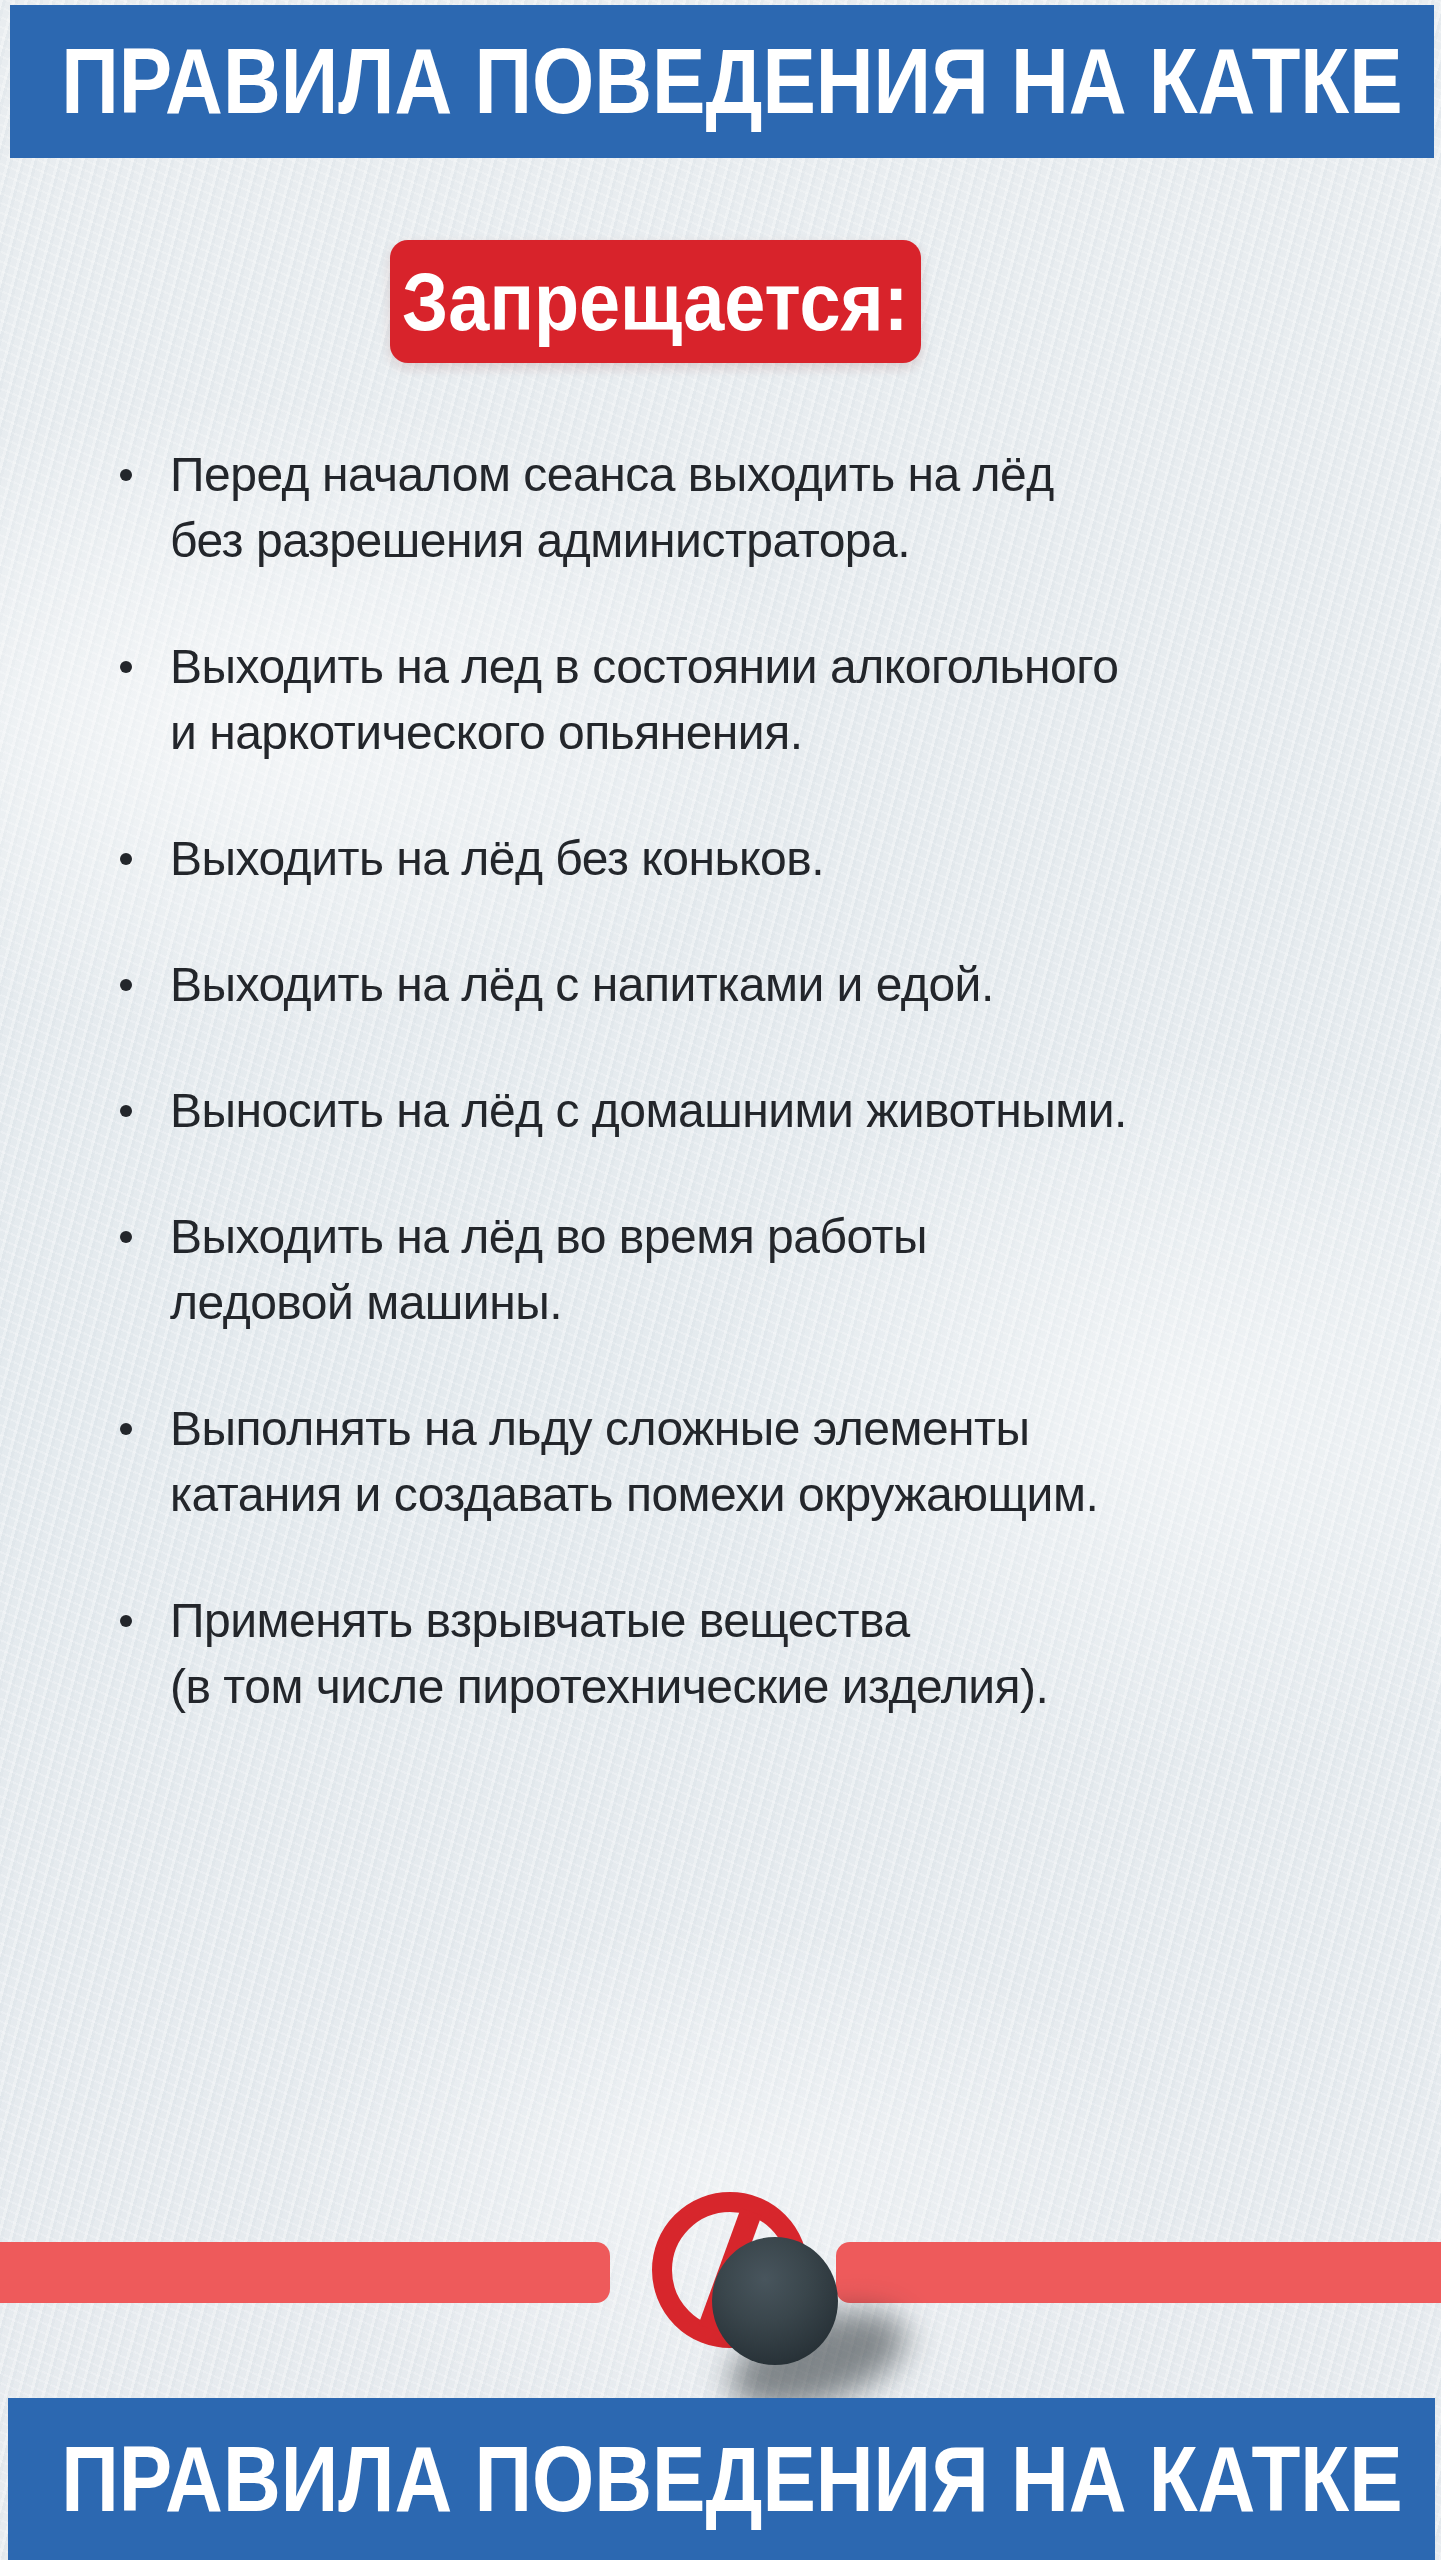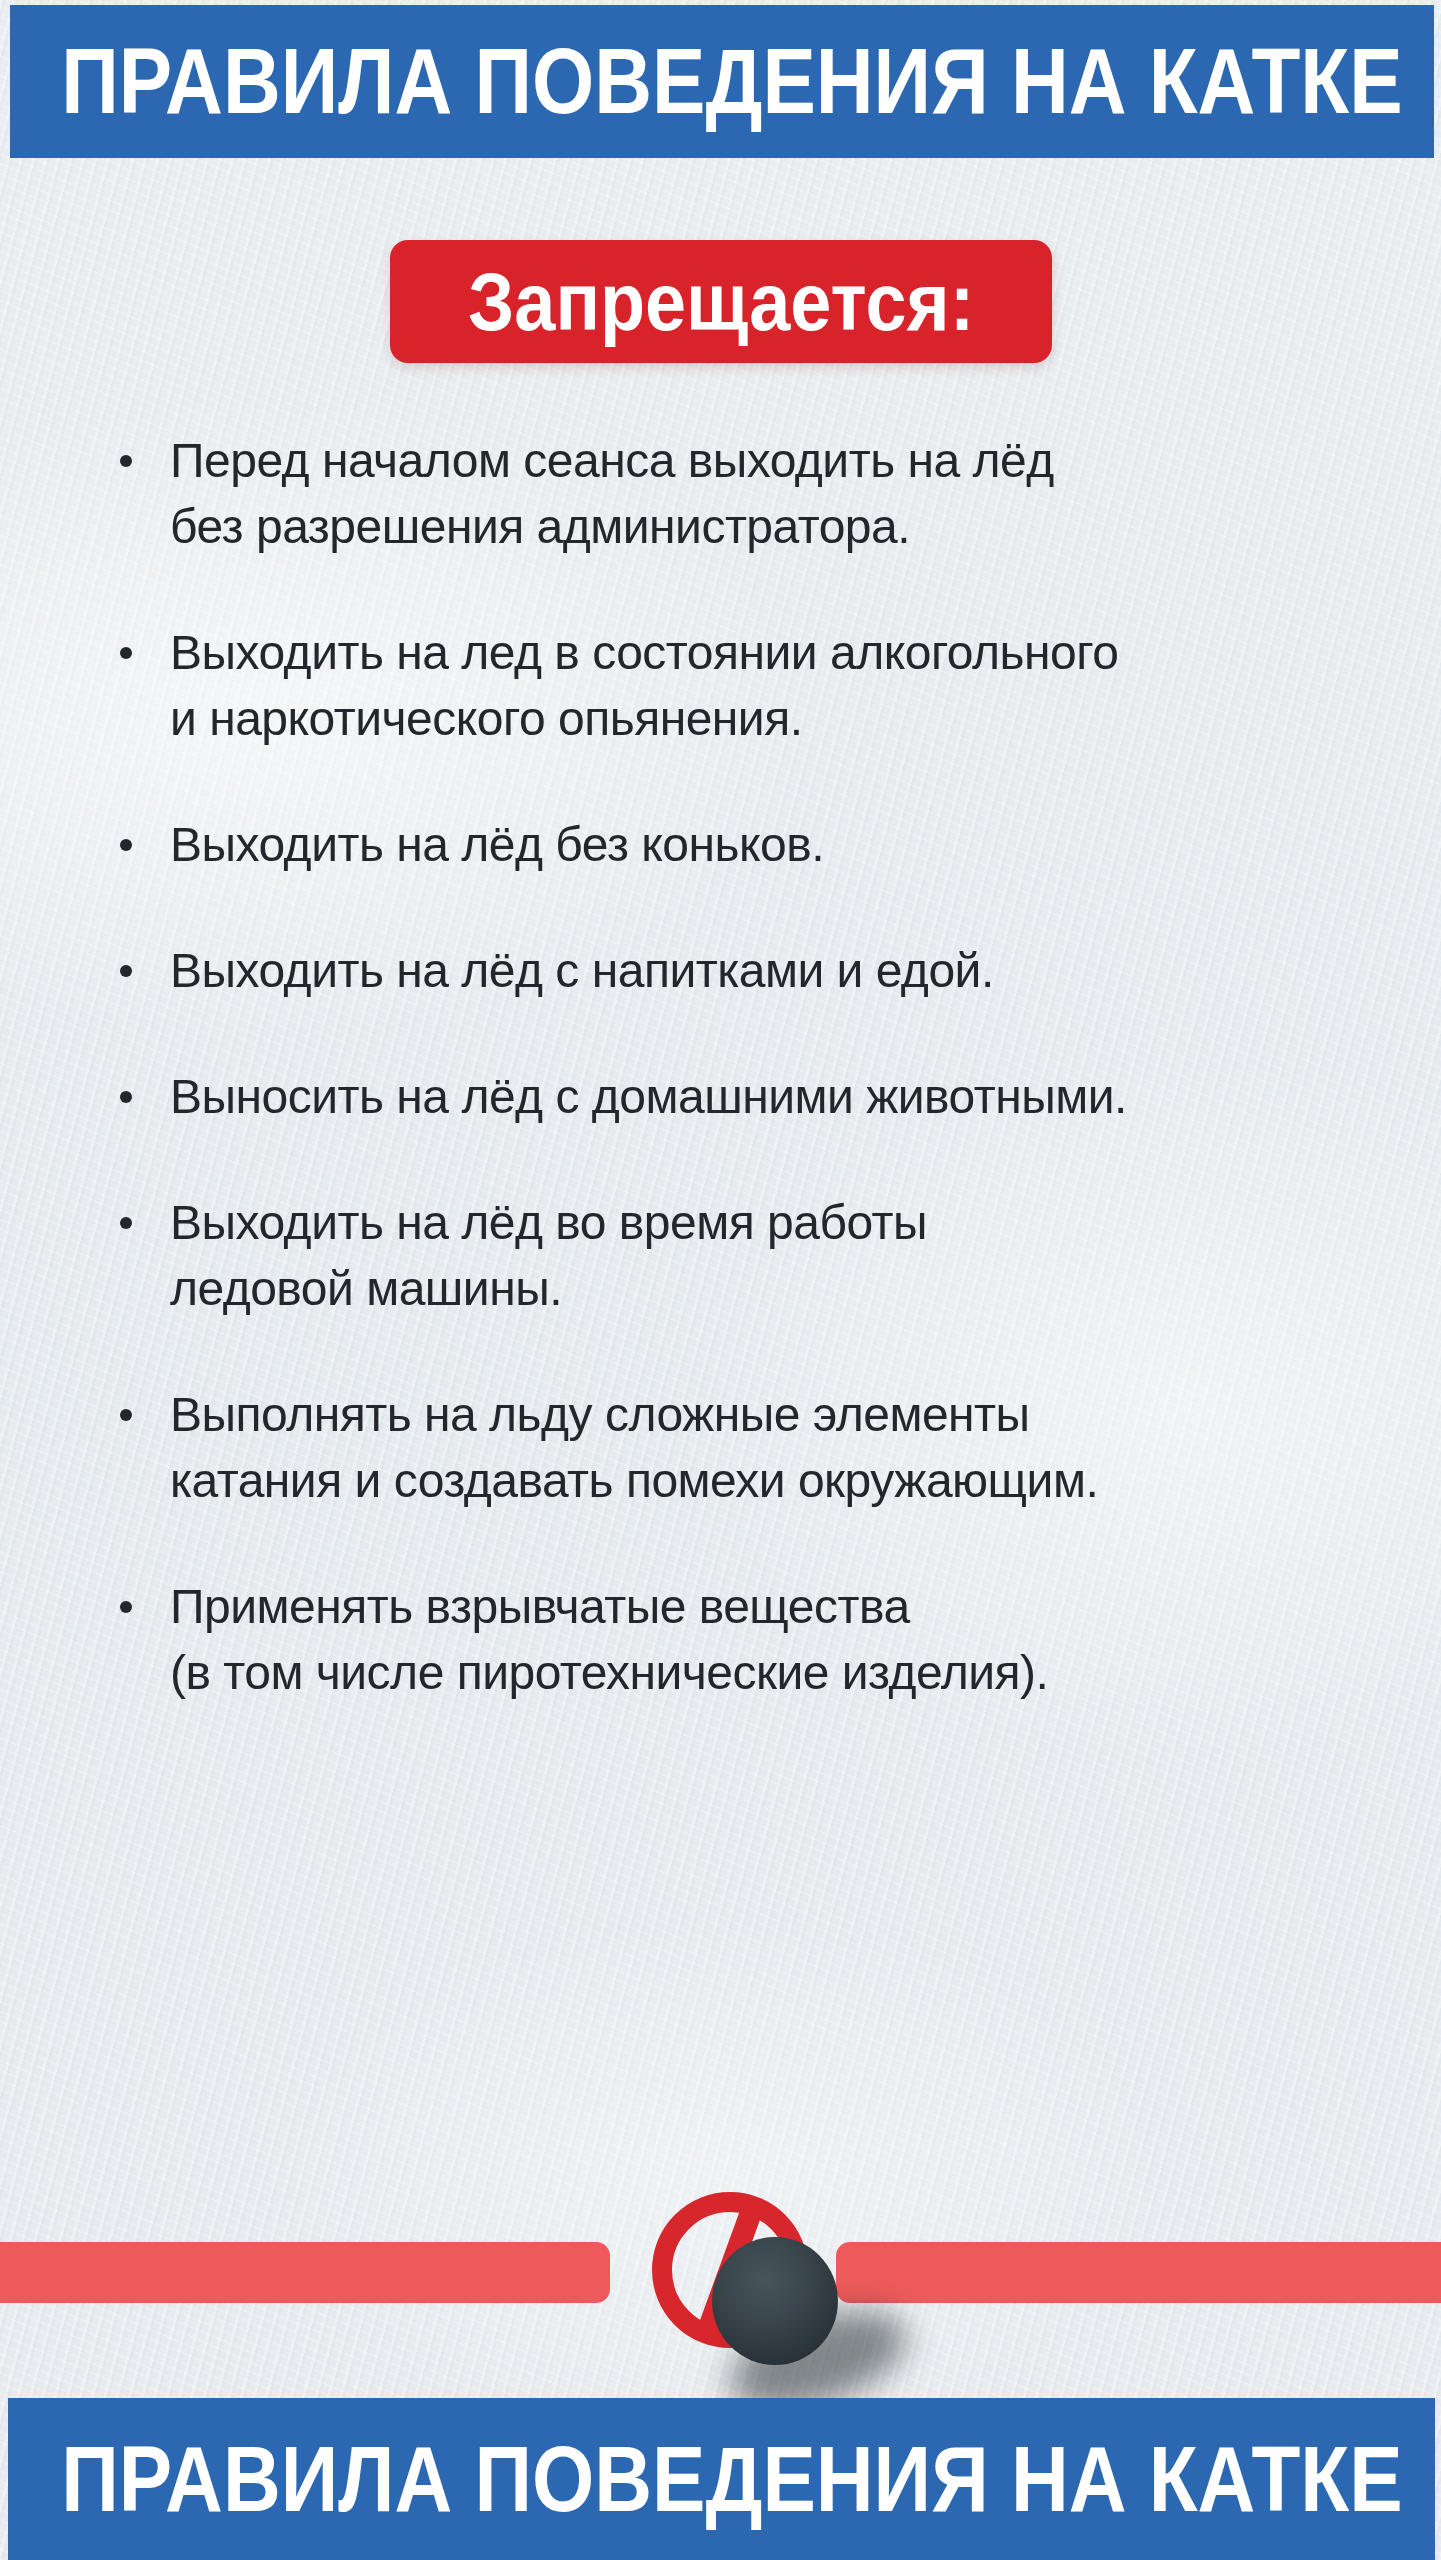--- a/index.html
+++ b/index.html
@@ -27,21 +27,21 @@
     color:#ffffff;
     font-weight:700;
     font-size:92px;
     white-space:nowrap;
     transform:scaleX(0.87);
     transform-origin:center;
     letter-spacing:0;
   }
   .badge{
     position:absolute;
-    left:390px;top:240px;width:662px;height:123px;
+    left:390px;top:240px;width:531px;height:123px;
     background:#d8232b;
     border-radius:18px;
     display:flex;align-items:center;justify-content:center;
     box-shadow:0 5px 12px rgba(130,30,30,0.15);
   }
   .badge-text{
     color:#ffffff;
     font-weight:700;
     font-size:82px;
     white-space:nowrap;
@@ -49,21 +49,21 @@
     transform-origin:center;
   }
   .rules{
     position:absolute;
     left:118px;top:428px;width:1280px;
     list-style:none;margin:0;padding:0;
   }
   .rules li{
     position:relative;
     padding-left:52px;
-    margin:0 0 60px 0;
+    margin:14px 0 60px 0;
     font-size:48px;
     line-height:66px;
     color:#23262b;
     white-space:pre-line;
     letter-spacing:-0.5px;
   }
   .rules li::before{
     content:"";
     position:absolute;
     left:2px;top:27px;

